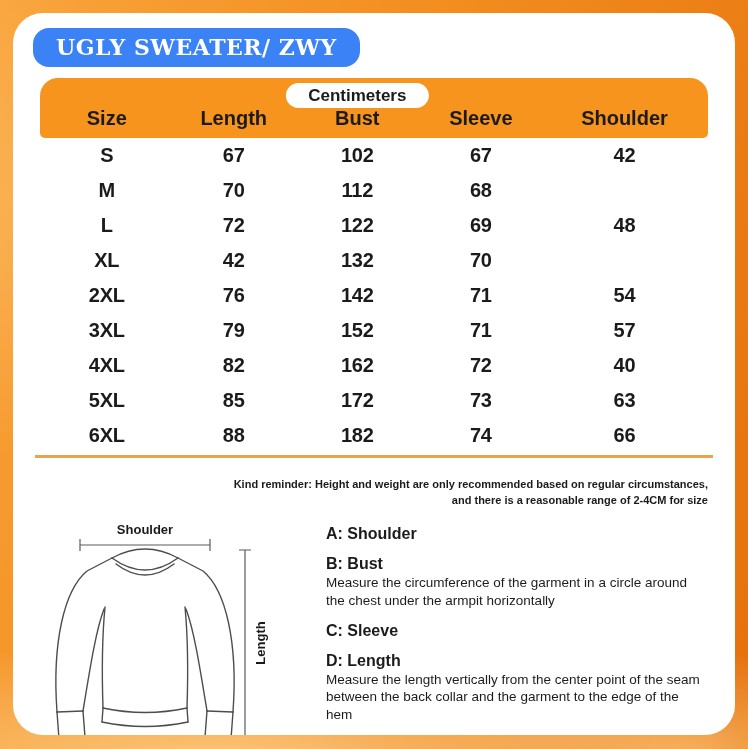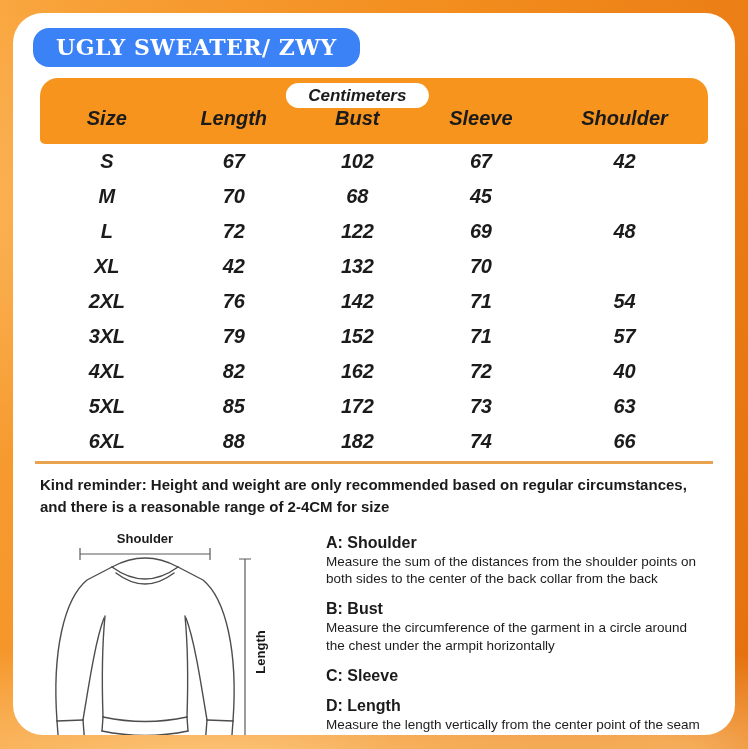--- a/index.html
+++ b/index.html
@@ -31,21 +31,21 @@
     color: #ffffff;
     font-family: "DejaVu Serif", serif;
     font-weight: 700;
     font-size: 22px;
     line-height: 31px;
     padding: 4px 23px;
     border-radius: 16px;
     letter-spacing: .5px;
   }
   
-  .size-table { margin-top: 11px; font-style: italic; }
+  .size-table { margin-top: 11px; }
   .thead {
     position: relative;
     background: #f7941e;
     border-radius: 18px 18px 5px 5px;
     padding-top: 29px;
   }
   .unit-pill {
     position: absolute;
     top: 5px; left: 47.5%;
     transform: translateX(-50%);
@@ -56,34 +56,34 @@
     line-height: 25px;
     padding: 0 22px;
     white-space: nowrap;
   }
   .grid-row {
     display: grid;
     grid-template-columns: 20% 18% 19% 18% 25%;
     text-align: center;
     align-items: center;
   }
-  .thead .grid-row { padding-bottom: 14px; }
+  .thead .grid-row { padding-bottom: 8px; }
   .thead .cell { font-size: 20px; font-weight: 700; }
   .tbody .grid-row { height: 35px; }
   .tbody .cell { font-size: 20px; font-weight: 700; letter-spacing: -0.2px; }
   .divider {
     border: none;
     border-top: 3px solid #e9a34f;
     margin: 2px -5px 0 -5px;
   }
   
   .reminder {
-    margin-top: 10px;
-    text-align: left;
-    font-size: 15px;
+    margin-top: 19px;
+    text-align: right;
+    font-size: 11px;
     font-weight: 700;
     line-height: 1.45;
   }
   
   .bottom {
     display: flex;
     margin-top: 9px;
     align-items: flex-start;
   }
   .diagram { flex: 0 0 272px; margin-left: 2px; }
@@ -120,22 +120,22 @@
         <div class="cell">S</div>
         <div class="cell">67</div>
         <div class="cell">102</div>
         <div class="cell">67</div>
         <div class="cell">42</div>
       </div>
 
       <div class="grid-row">
         <div class="cell">M</div>
         <div class="cell">70</div>
+        <div class="cell">112</div>
         <div class="cell">68</div>
-        <div class="cell">45</div>
       </div>
 
       <div class="grid-row">
         <div class="cell">L</div>
         <div class="cell">72</div>
         <div class="cell">122</div>
         <div class="cell">69</div>
         <div class="cell">48</div>
       </div>
 
@@ -242,21 +242,20 @@
           <path d="M61,190 Q103,199 145,190"></path>
           <path d="M60,204 Q103,213 146,204"></path>
           <path d="M61,190 L60,204 M145,190 L146,204"></path>
         </g>
       </svg>
     </div>
 
     <div class="guide">
       <div class="guide-item">
         <h3>A: Shoulder</h3>
-        <p>Measure the sum of the distances from the shoulder points on both sides to the center of the back collar from the back</p>
       </div>
 
       <div class="guide-item">
         <h3>B: Bust</h3>
         <p>Measure the circumference of the garment in a circle around the chest under the armpit horizontally</p>
       </div>
 
       <div class="guide-item gap-before">
         <h3>C: Sleeve</h3>
       </div>

